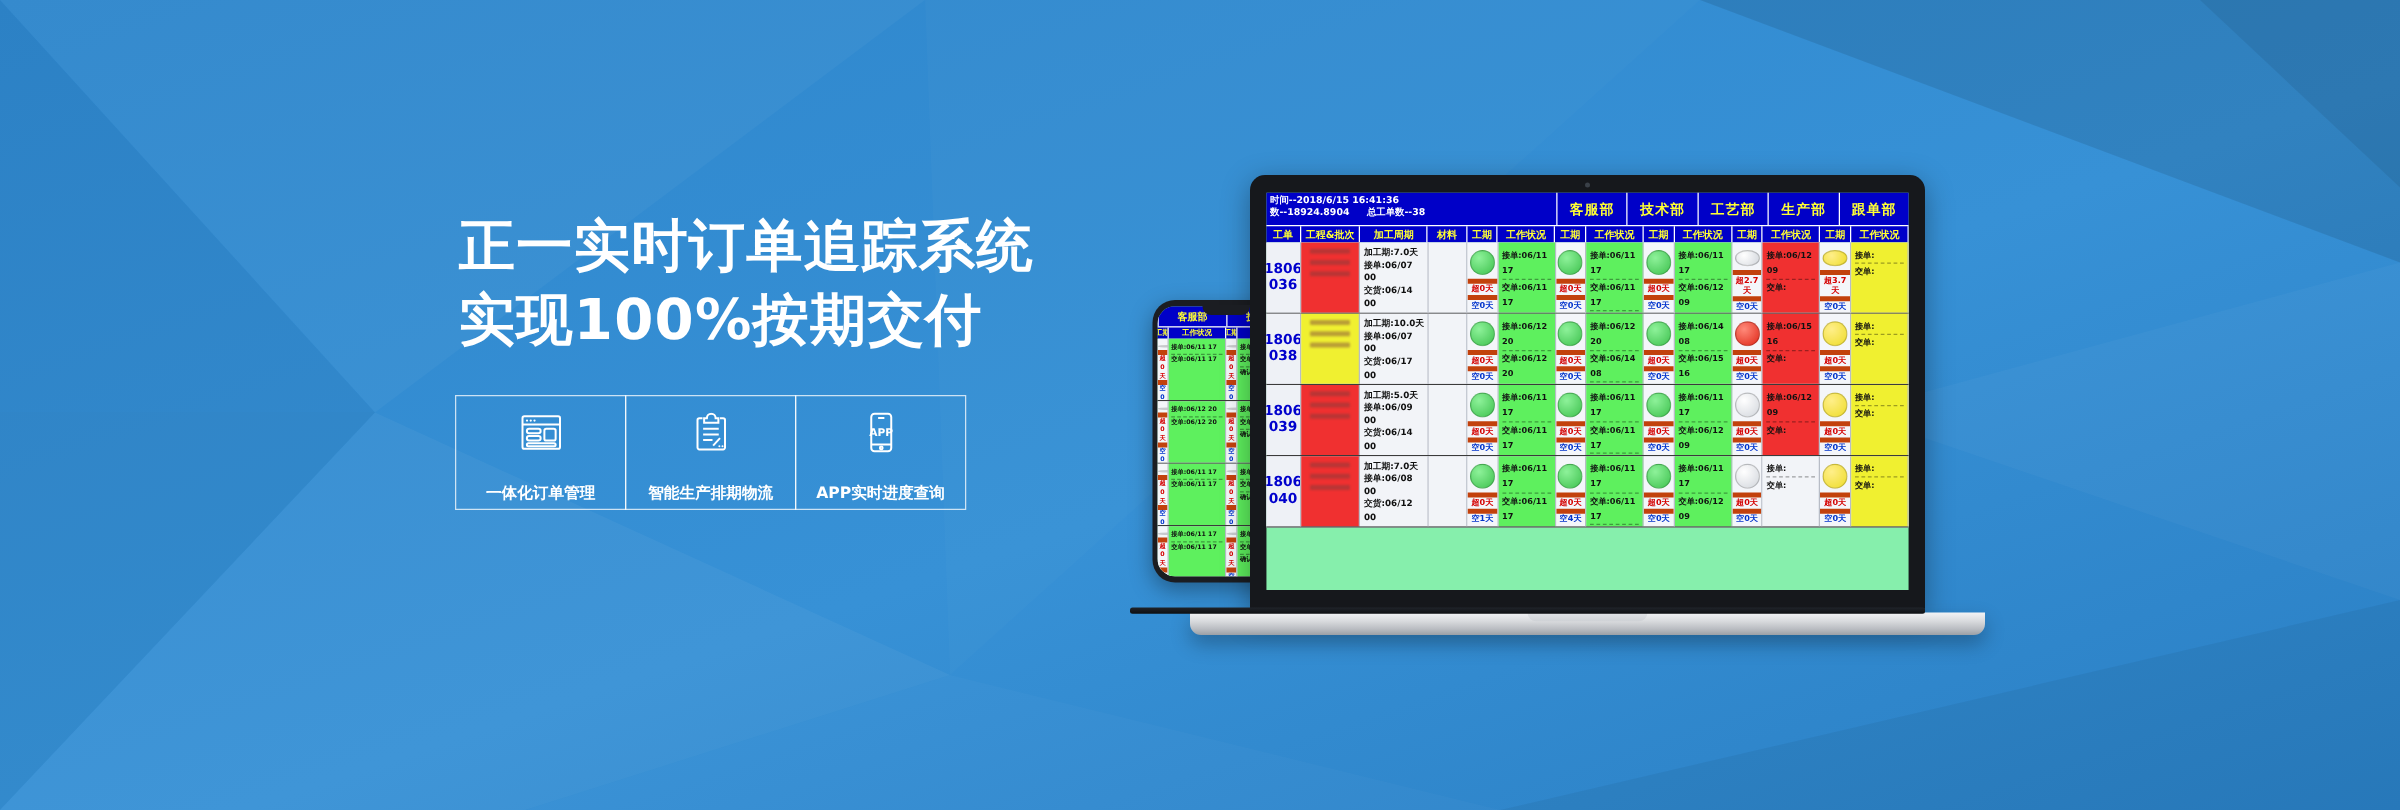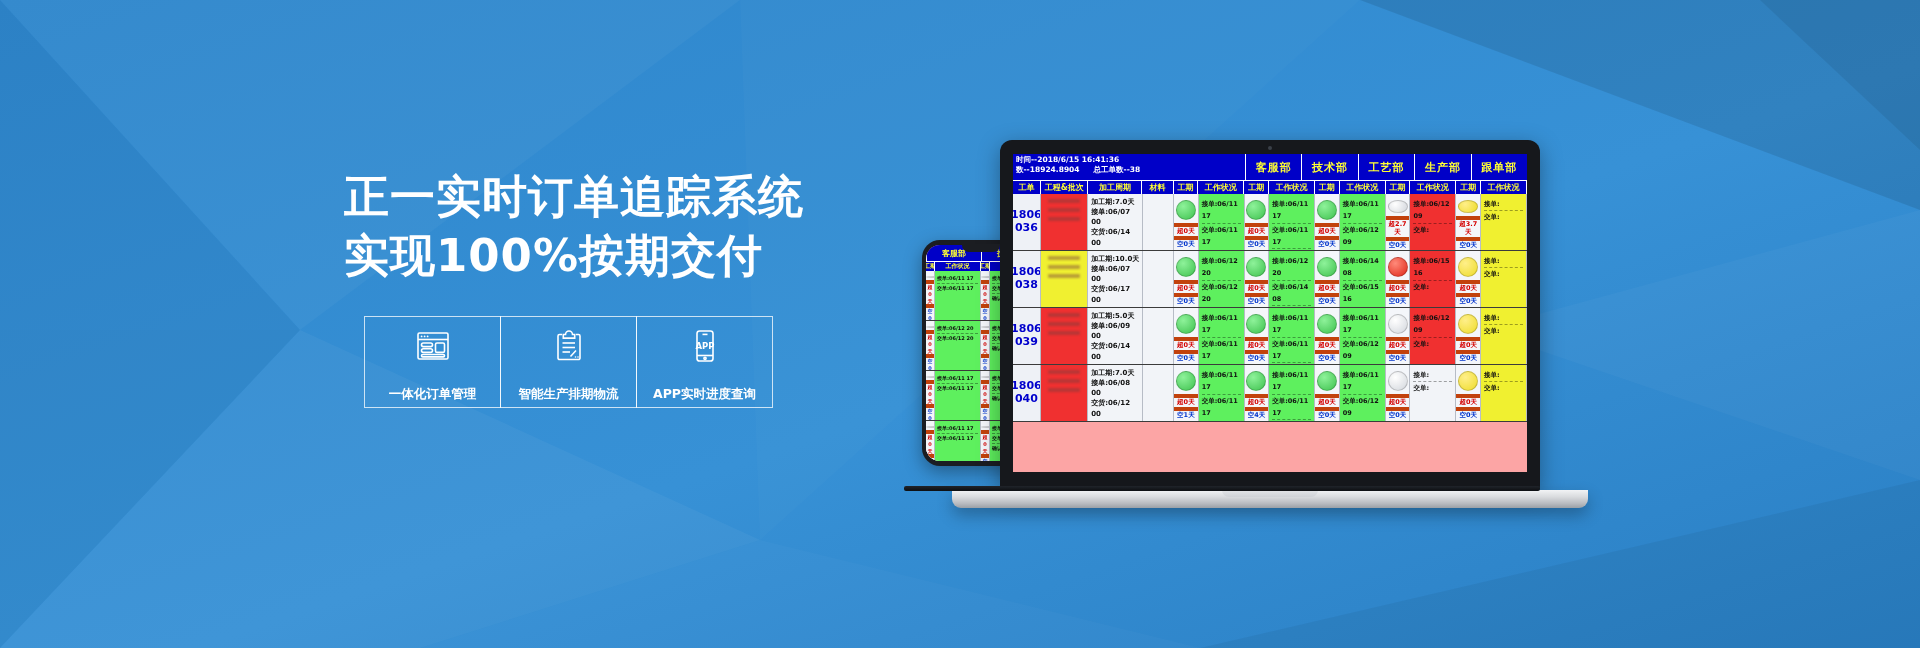--- a/index.html
+++ b/index.html
@@ -13,21 +13,21 @@
     width: 1920px; height: 648px;
     background: #2f89ce;
     overflow: hidden;
   }
   
   .poly { position: absolute; top: 0; left: 0; width: 1920px; height: 648px; }
 
   
   .copy {
     position: absolute;
-    left: 344px; top: 168px;
+    left: 367px; top: 168px;
     width: 520px;
   }
   .headline {
     color: #ffffff;
     font-size: 45px;
     font-weight: bold;
     line-height: 1.3;
     letter-spacing: 1px;
     white-space: nowrap;
   }
@@ -115,21 +115,21 @@
   }
   .pscreen {
     width: 100%; height: 100%;
     background: #0b1030;
     border-radius: 14px;
     overflow: hidden;
     position: relative;
   }
 
   
-  .dash { width: 100%; height: 100%; background: #fca5a5; color: #fff; }
+  .dash { width: 100%; height: 100%; background: #86efac; color: #fff; }
   .dash-top {
     display: flex; align-items: stretch;
     background: #0000c8;
     height: 26px;
   }
   .dash-meta {
     width: 232px; padding: 1px 3px;
     font-size: 7.5px; line-height: 1.28; color: #ffffff; font-weight: bold;
   }
   .dash-meta .mrow { display: flex; }

